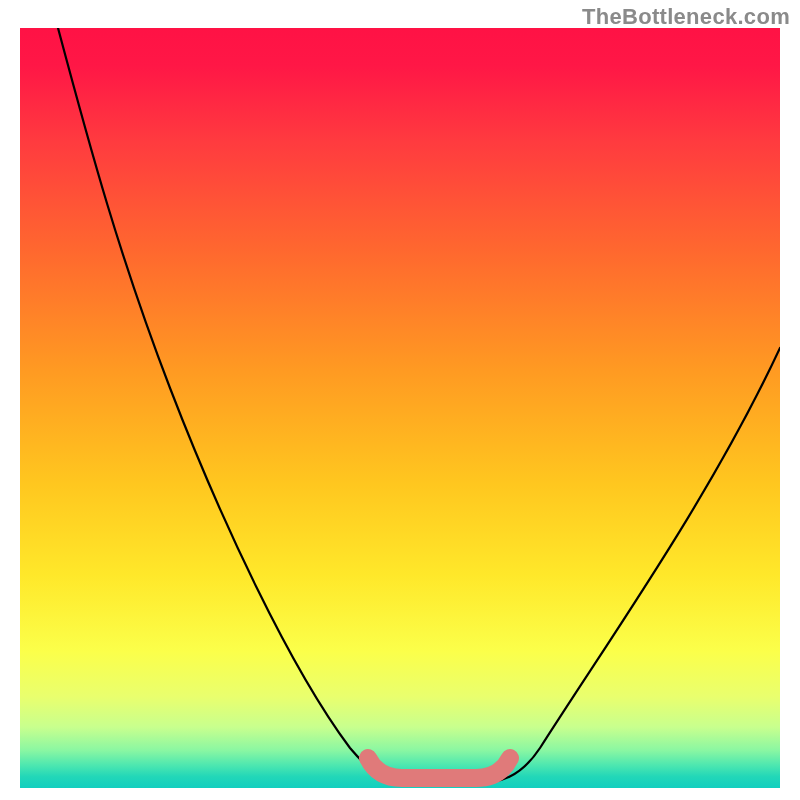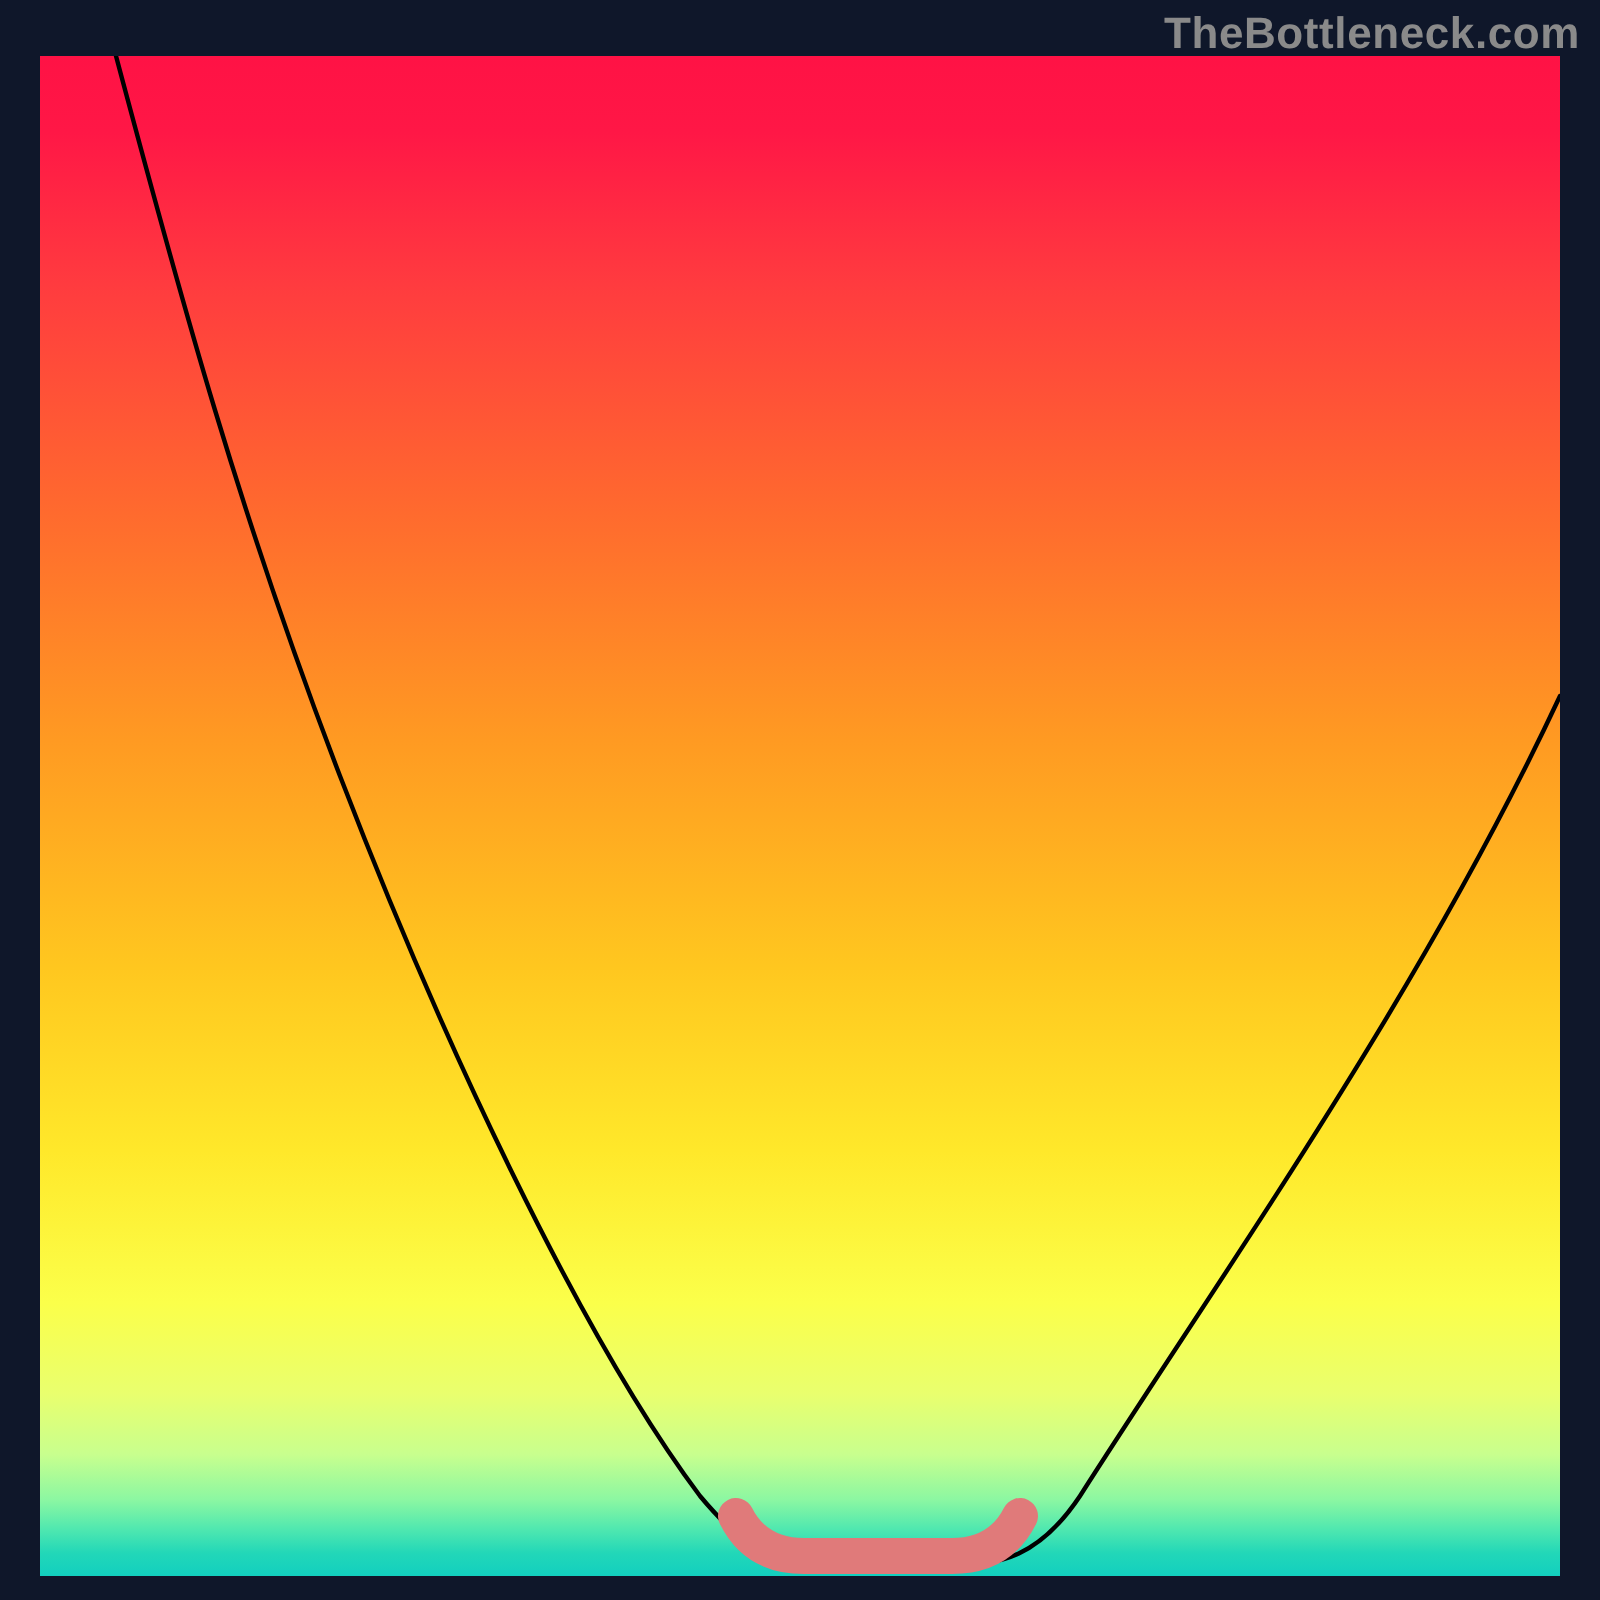--- a/index.html
+++ b/index.html
@@ -8,21 +8,21 @@
     width: 800px;
     height: 800px;
     background: #000;
     overflow: hidden;
     font-family: Arial, Helvetica, sans-serif;
   }
   .stage {
     position: relative;
     width: 800px;
     height: 800px;
-    background: #0f172a;
+    background: #ffffff;
   }
   .watermark {
     position: absolute;
     top: 4px;
     right: 10px;
     color: #8a8a8a;
     font-size: 22px;
     font-weight: 600;
     letter-spacing: 0.3px;
     z-index: 50;

